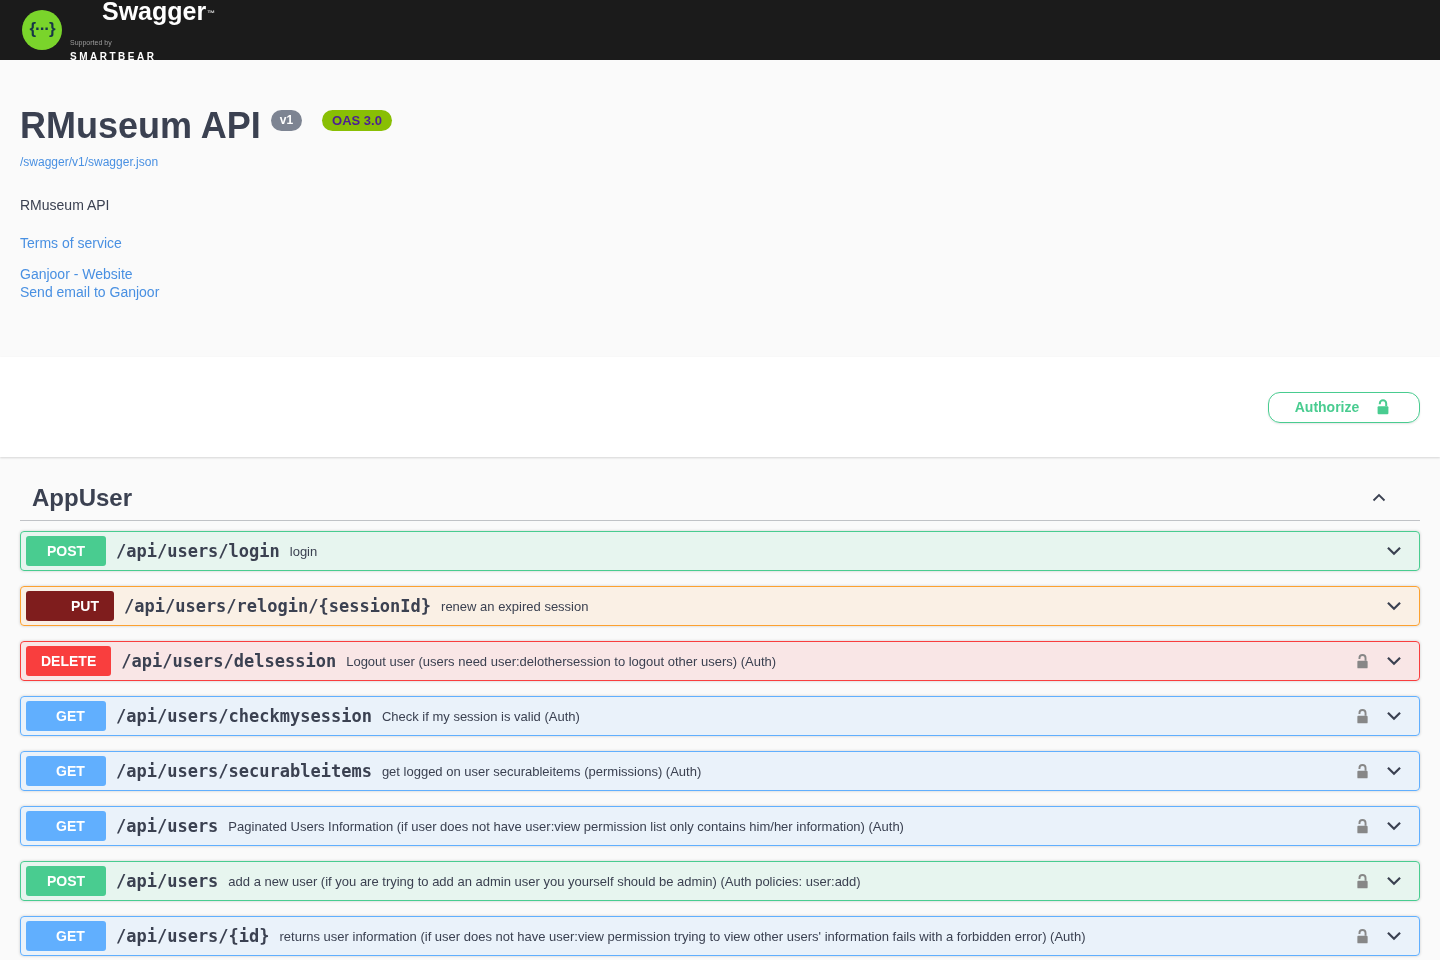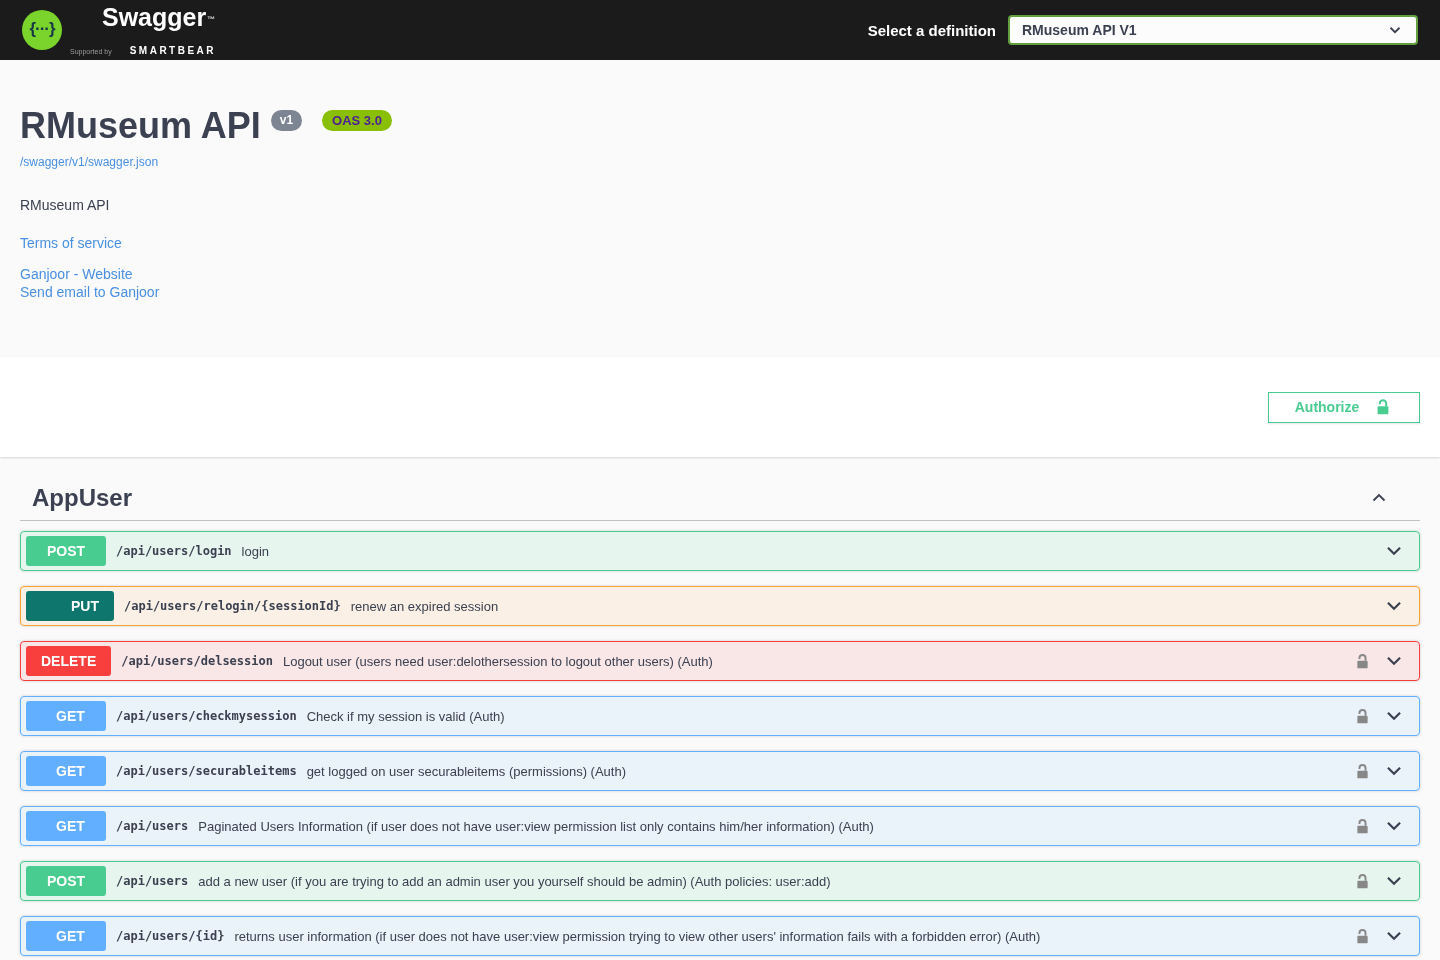--- a/index.html
+++ b/index.html
@@ -9,21 +9,21 @@
   
   .topbar { height:60px; background:#1b1b1b; display:flex; align-items:center;
     padding:0 22px; justify-content:space-between; }
   .logo { display:flex; align-items:center; gap:8px; }
   .logo-circle { width:40px; height:40px; border-radius:50%; background:#7ad42b;
     display:flex; align-items:center; justify-content:center; }
   .logo-glyph { color:#173647; font-weight:700; font-size:17px; letter-spacing:-1px;
     transform:translateY(-1px); }
   .brand-row { color:#fff; font-size:25px; font-weight:600; line-height:24px; display:flex;margin-left:32px; }
   .tm { font-size:8px; margin-top:3px; margin-left:1px; color:#ddd; }
-  .supported { display:flex; align-items:baseline; gap:18px; margin-top:13px; }
+  .supported { display:flex; align-items:baseline; gap:5px; margin-top:13px;flex-direction:column; }
   .sb-prefix { color:#9b9b9b; font-size:7px; }
   .sb-name { color:#fff; font-size:10px; font-weight:700; letter-spacing:2.5px; }
   .topbar-right { display:flex; align-items:center; gap:12px; }
   .select-label { color:#fff; font-size:15px; font-weight:700; }
   .definition-select { width:410px; height:30px; background:#fcfcfc;
     border:2px solid #62a03f; border-radius:4px; display:flex; align-items:center;
     justify-content:space-between; padding:0 12px; cursor:pointer; }
   .definition-select .sel-text { font-size:14px; font-weight:700; color:#3b4151; }
 
   
@@ -41,21 +41,21 @@
   .tos-link { display:inline-block; margin-top:22px; color:#4990e2; font-size:14px; text-decoration:none; }
   .contact-links { margin-top:13px; display:flex; flex-direction:column; }
   .contact-links a { color:#4990e2; font-size:14px; text-decoration:none; line-height:18px; }
 
   
   .scheme-container { background:#fff; height:100px; display:flex; align-items:center;
     box-shadow:0 1px 2px 0 rgba(0,0,0,.15); }
   .auth-wrapper { width:100%; display:flex; justify-content:flex-end; padding-right:20px; }
   .authorize-btn { display:flex; align-items:center; justify-content:center; gap:14px;
     min-width:152px; height:31px; background:transparent; border:1px solid #49cc90;
-    border-radius:0; color:#49cc90; font-size:14px; font-weight:700; cursor:pointer;
+    border-radius:12px; color:#49cc90; font-size:14px; font-weight:700; cursor:pointer;
     font-family:"Liberation Sans", sans-serif; box-shadow:0 1px 2px rgba(0,0,0,.1); }
 
   
   .section-wrap { padding:27px 20px 0 20px; }
   .tag-header { display:flex; align-items:center; justify-content:space-between;
     border-bottom:1px solid rgba(59,65,81,.3); padding:0 3px 8px 12px; cursor:pointer; }
   .tag-title { font-size:24px; font-weight:700; color:#3b4151; }
   .tag-arrow { display:flex; align-items:center; padding:0 28px 0 0; background:none; border:none; cursor:pointer; }
 
   .operations-list { margin-top:10px; }
@@ -63,24 +63,24 @@
     display:flex; align-items:center; padding:0 14px 0 5px;
     box-shadow:0 0 3px rgba(0,0,0,.19); cursor:pointer; }
   .method-get    { border-color:#61affe; background:rgba(97,175,254,.1); }
   .method-post   { border-color:#49cc90; background:rgba(73,204,144,.1); }
   .method-put    { border-color:#fca130; background:rgba(252,161,48,.1); }
   .method-delete { border-color:#f93e3e; background:rgba(249,62,62,.1); }
   .opblock-badge { min-width:80px; text-align:center; padding:7px 15px; border-radius:3px;
     color:#fff; font-size:14px; font-weight:700; }
   .method-get    .opblock-badge { background:#61affe;padding-left:24px; }
   .method-post   .opblock-badge { background:#49cc90; }
-  .method-put    .opblock-badge { background:#0f766e;padding-left:45px; }
+  .method-put    .opblock-badge { background:#7f1d1d;padding-left:45px; }
   .method-delete .opblock-badge { background:#f93e3e; }
   .opblock-path { margin-left:10px; font-family:"DejaVu Sans Mono", monospace;
-    font-size:12px; font-weight:700; color:#3b4151; letter-spacing:0; white-space:nowrap; }
+    font-size:17px; font-weight:700; color:#3b4151; letter-spacing:0; white-space:nowrap; }
   .opblock-summary-text { margin-left:10px; font-size:13px; color:#3b4151; white-space:nowrap;
     overflow:hidden; text-overflow:ellipsis; }
   .row-controls { margin-left:auto; display:flex; align-items:center; gap:11px; }
   .lock-btn { background:none; border:none; cursor:pointer; display:flex; align-items:center; padding:0; }
 </style>
 </head>
 <body>
 
 <header class="topbar">
   <div class="logo">
@@ -91,29 +91,20 @@
       <div class="brand-row">
         <span>Swagger</span>
         <span class="tm">™</span>
       </div>
       <div class="supported">
         <span class="sb-prefix">Supported by</span>
         <span class="sb-name">SMARTBEAR</span>
       </div>
     </div>
   </div>
-  <div class="topbar-right">
-    <span class="select-label">Select a definition</span>
-    <div class="definition-select">
-      <span class="sel-text">RMuseum API V1</span>
-      <svg width="18" height="18" viewBox="0 0 20 20">
-        <path d="M5 7.5 L10 12.5 L15 7.5" fill="none" stroke="#3b4151" stroke-width="2"></path>
-      </svg>
-    </div>
-  </div>
 </header>
 
 <section class="info-section">
   <div class="title-row">
     <h1 class="api-title">RMuseum API</h1>
     <div class="badges">
       <span class="version-badge">v1</span>
       <span class="oas-badge">OAS 3.0</span>
     </div>
   </div>

